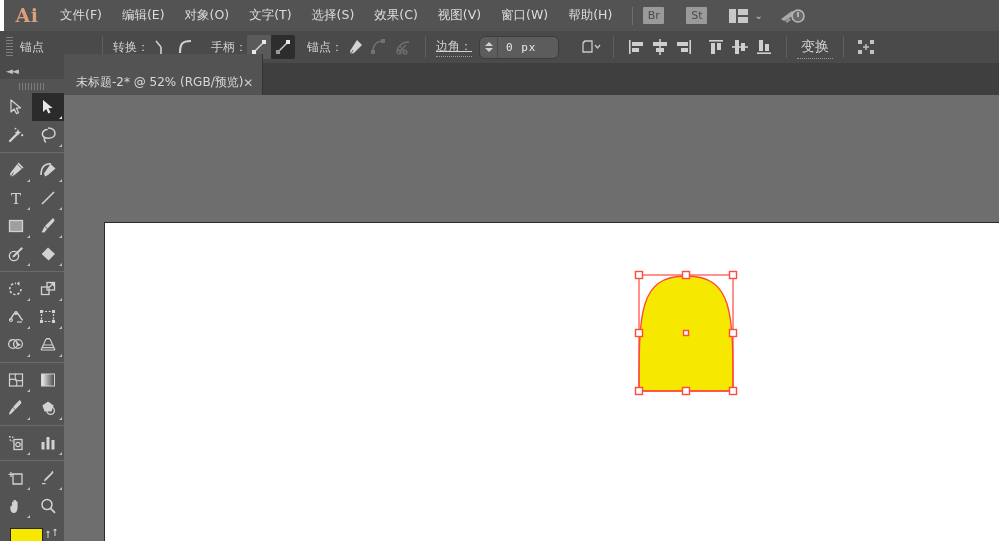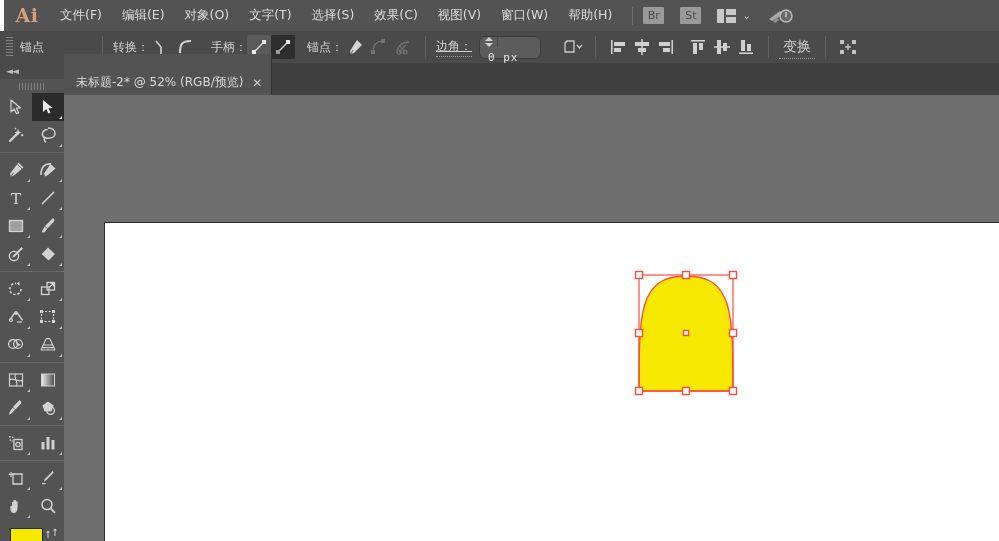--- a/index.html
+++ b/index.html
@@ -24,21 +24,21 @@
     padding-bottom:2px;box-sizing:border-box;
   }
   .menu-item{
     height:31px;display:flex;align-items:center;padding:0 10px;
     font-size:12.5px;color:#dcdcdc;white-space:nowrap;cursor:default;
   }
   .menu-sep{width:1px;height:18px;background:#6e6e6e;margin:0 10px;}
   .sq-btn{
     width:21px;height:17px;background:#9a9a9a;color:#4a4a4a;
     font-size:11px;display:flex;align-items:center;justify-content:center;
-    margin-right:16px;border-radius:1px;font-weight:normal;
+    margin-right:22px;border-radius:1px;font-weight:normal;
   }
   .ws-switch{display:flex;align-items:center;gap:6px;margin-right:14px;}
   .ws-icon{width:19px;height:14px;position:relative;}
   .ws-icon i{position:absolute;background:#c8c8c8;display:block;}
   .ws-icon i.a{left:0;top:0;width:7px;height:14px;}
   .ws-icon i.b{left:9px;top:0;width:10px;height:6px;}
   .ws-icon i.c{left:9px;top:8px;width:10px;height:6px;}
   .chev{color:#c8c8c8;font-size:10px;line-height:1;}
   .rocket{width:26px;height:20px;margin-left:2px;position:relative;opacity:.85;}
 
@@ -55,22 +55,22 @@
   .ctrl-label{font-size:12px;color:#d2d2d2;white-space:nowrap;}
   .ctrl-label.dotted{border-bottom:1px dotted #9a9a9a;padding-bottom:1px;text-decoration:underline;}
   .vsep{width:1px;height:22px;background:#606060;margin:0 10px;}
   .icobtn{
     width:24px;height:24px;display:flex;align-items:center;justify-content:center;
     border-radius:2px;cursor:default;
   }
   .icobtn.on{background:#2d2d2d;}
   .icobtn.dis{opacity:.38;}
   .numfield{
-    display:flex;align-items:flex-start;height:21px;background:#5c5c5c;
-    border:1px solid #3c3c3c;border-radius:6px;margin-left:7px;flex-direction:column;
+    display:flex;align-items:center;height:21px;background:#5c5c5c;
+    border:1px solid #3c3c3c;border-radius:6px;margin-left:7px;
   }
   .stepper{
     width:17px;height:21px;display:flex;flex-direction:column;
     align-items:center;justify-content:center;gap:2px;
     border-right:1px solid #4a4a4a;
   }
   .stepper b{display:block;width:0;height:0;border-left:4px solid transparent;border-right:4px solid transparent;}
   .stepper b.up{border-bottom:4px solid #d0d0d0;}
   .stepper b.dn{border-top:4px solid #d0d0d0;}
   .numval{
@@ -83,21 +83,21 @@
     border-bottom:1px dotted #9a9a9a;white-space:nowrap;
   }
 
   
   .tabbar{
     position:absolute;left:64px;top:63px;width:935px;height:32px;
     background:#3f3f3f;display:flex;align-items:flex-end;
   }
   .doctab{
     height:25px;background:#535353;display:flex;align-items:center;
-    padding:16px 9px 0 12px;gap:9px;border-right:1px solid #333;
+    padding:16px 9px 0 12px;gap:0;border-right:1px solid #333;
   }
   .doctab .t{font-size:12px;color:#d8d8d8;white-space:nowrap;}
   .doctab .x{font-size:12px;color:#c9c9c9;line-height:1;cursor:default;}
 
   
   .toolpanel{
     position:absolute;left:0;top:63px;width:64px;height:478px;background:#535353;
   }
   .tp-head{height:16px;display:flex;align-items:center;padding-left:6px;background:#4a4a4a;}
   .tp-head .dbl{color:#c0c0c0;font-size:9px;letter-spacing:-1px;}

